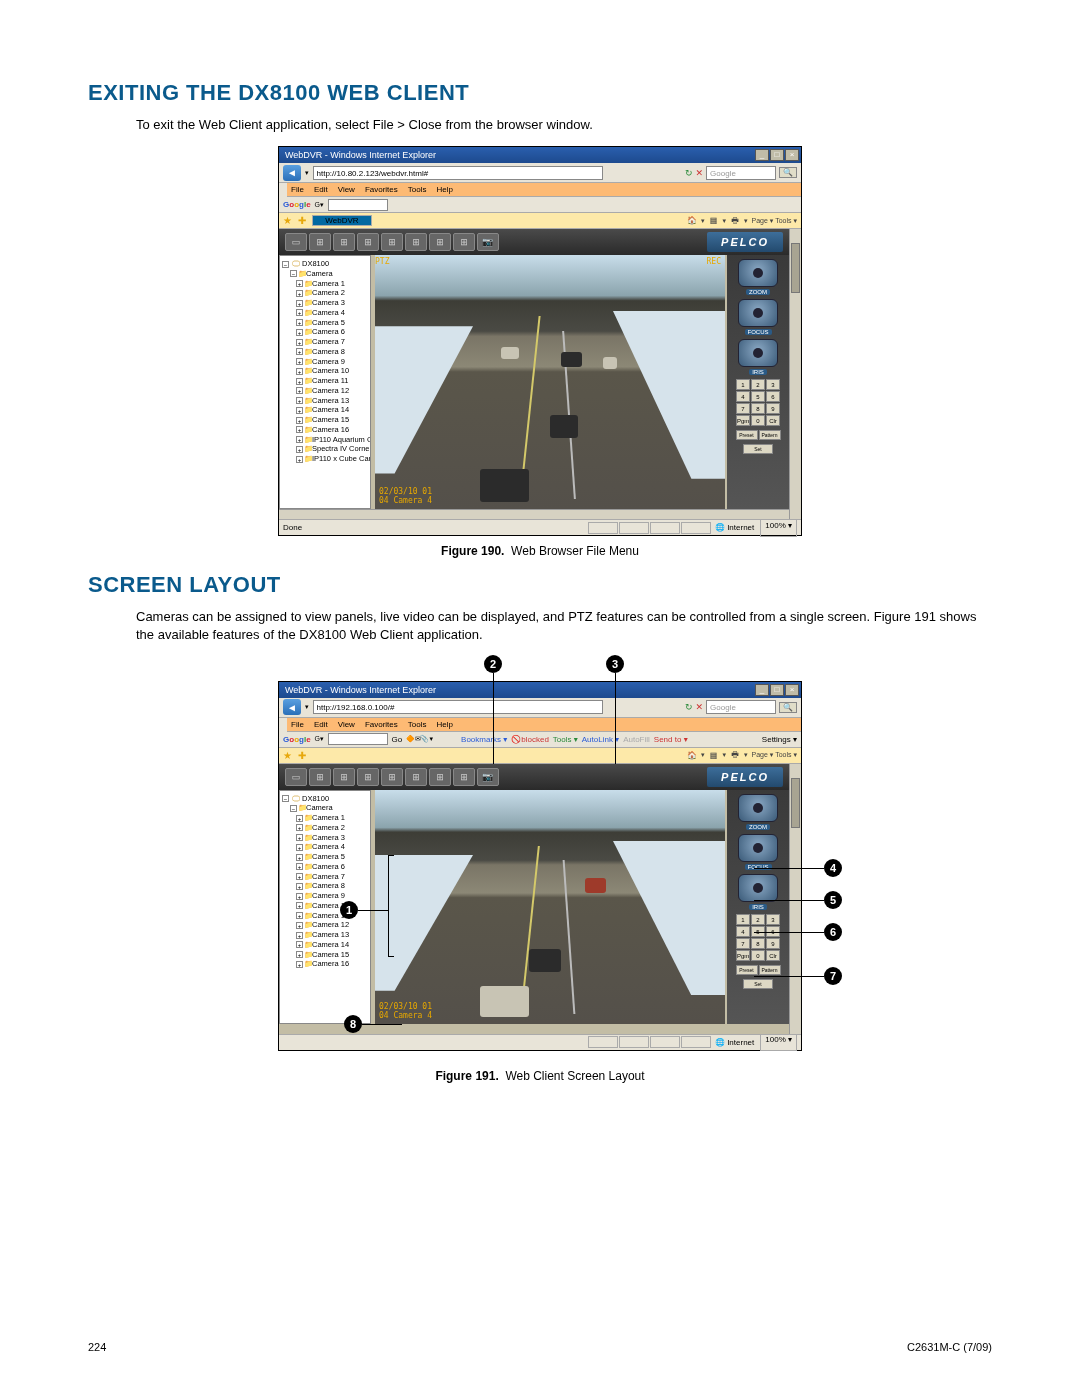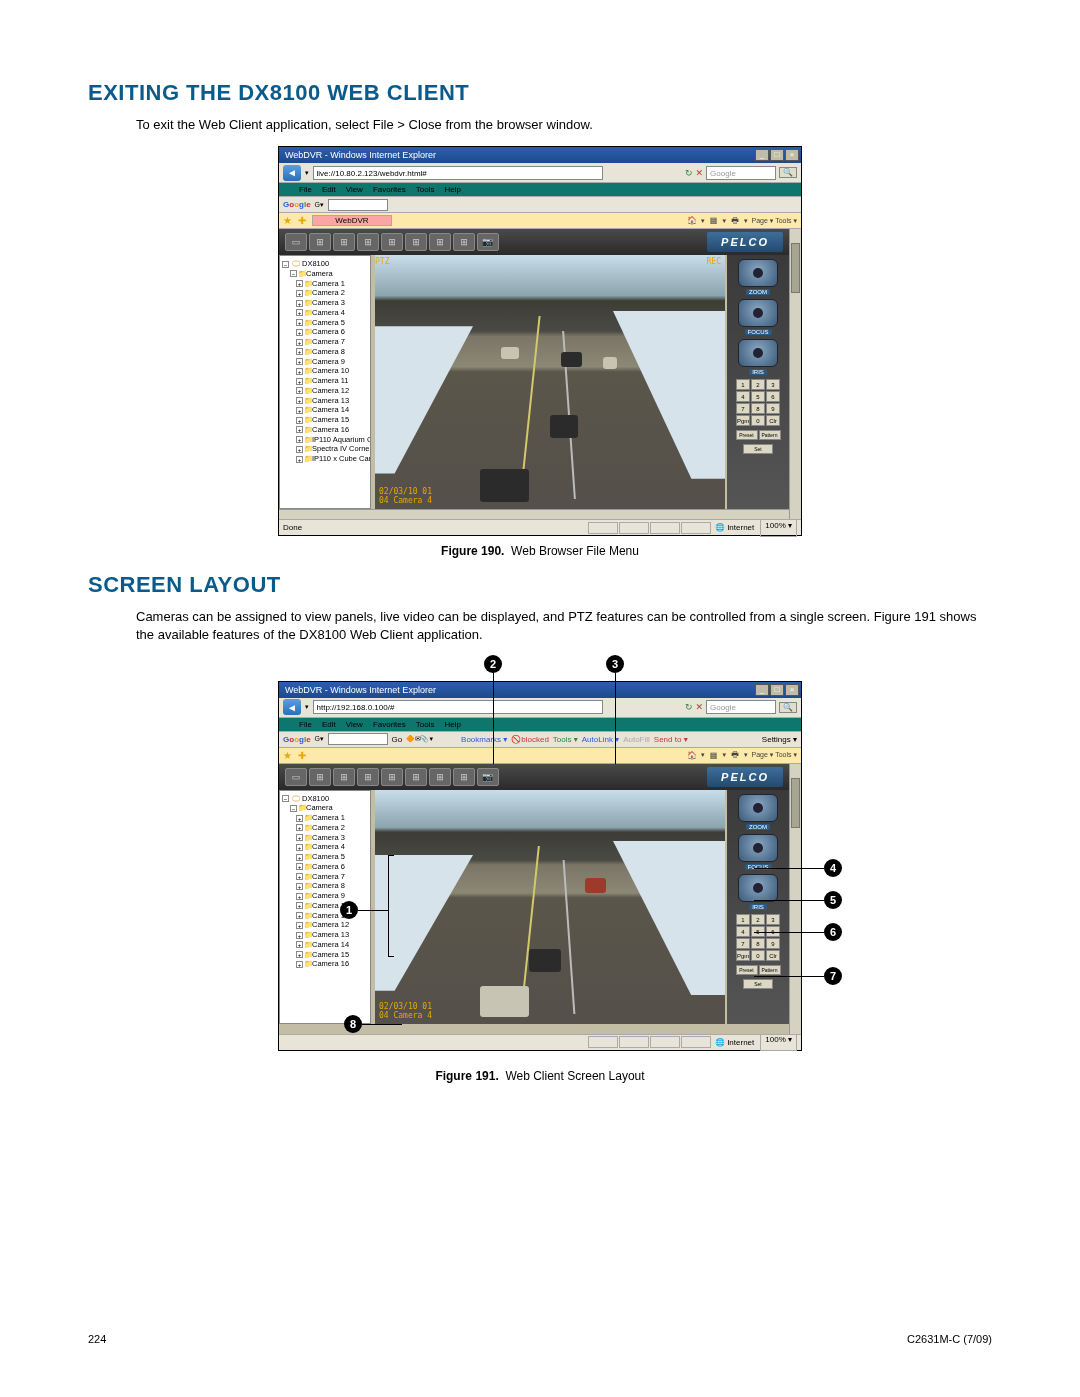--- a/index.html
+++ b/index.html
@@ -33,21 +33,21 @@
     margin: 6px 0 14px;
   }
   .caption {
     font-size: 12px;
     margin-top: 8px;
     text-align: center;
   }
   .caption b { font-weight: bold; }
   .footer {
     position: absolute;
-    bottom: 52px;
+    bottom: 44px;
     left: 88px;
     right: 88px;
     font-size: 11px;
     display: flex;
     justify-content: space-between;
   }
 
   
   .ie-win {
     width: 524px;
@@ -73,21 +73,21 @@
     border-bottom: 1px solid #aaa;
   }
   .ie-back { width: 18px; height: 16px; border-radius: 3px; background: linear-gradient(#5aa0e0,#2a6fb8); display:flex;align-items:center;justify-content:center;color:#fff;font-size:10px;}
   .ie-url {
     flex: 1; background: #fff; border: 1px solid #888; height: 14px;
     font-size: 8px; padding: 0 3px; line-height: 14px; overflow: hidden;
     max-width: 290px;
   }
   .ie-addr-right { display:flex; gap:3px; align-items:center; margin-left:auto;}
   .ie-srch { width: 70px; height: 14px; background:#fff; border:1px solid #888; font-size:8px; padding:0 3px; line-height:14px; color:#999;}
-  .ie-menu { background:#0f766e; height:14px; display:flex; gap:10px; padding:0 20px; font-size:8px; align-items:center; border-bottom:1px solid #aaa;}
+  .ie-menu { background:#fdba74; height:14px; display:flex; gap:10px; padding:0 4px; font-size:8px; align-items:center; border-bottom:1px solid #aaa;margin-left:8px;}
   .ie-goog { background:#e8e4d8; height:16px; display:flex; align-items:center; gap:4px; padding:0 4px; font-size:8px; border-bottom:1px solid #aaa;}
   .goog-logo { font-weight:bold; }
   .goog-logo .b{color:#2a5bd7;} .goog-logo .r{color:#d23;} .goog-logo .y{color:#eba800;} .goog-logo .g{color:#2a9d3a;}
   .goog-box { width:60px; height:12px; background:#fff; border:1px solid #888;}
   .ie-fav { background:#fde9a9; height:16px; display:flex; align-items:center; gap:6px; padding:0 4px; font-size:8px; border-bottom:1px solid #aaa;}
   .fav-star{color:#e7a80c;font-size:10px;}
   .ie-fav-right{margin-left:auto;display:flex;gap:4px;align-items:center;font-size:7px;color:#444;}
   .mini{width:10px;height:10px;display:inline-flex;align-items:center;justify-content:center;font-size:8px;}
 
   .client-area { display:flex; height: 290px; background:#c3bda5; position:relative; }
@@ -211,21 +211,21 @@
       <div class="winbtns">
         <div class="winbtn">_</div>
         <div class="winbtn">□</div>
         <div class="winbtn">×</div>
       </div>
     </div>
 
     <div class="ie-addr">
       <div class="ie-back">◄</div>
       <span style="font-size:7px;">▾</span>
-      <div class="ie-url"><span>live://10.80.2.123/webdvr.html#</span></div>
+      <div class="ie-url"><span>http://10.80.2.123/webdvr.html#</span></div>
       <div class="ie-addr-right">
         <span style="color:#2a8a3a;">↻</span>
         <span style="color:#c33;">✕</span>
         <div class="ie-srch">Google</div>
         <span style="border:1px solid #888;background:#e0ddc8;padding:0 3px;font-size:8px;">🔍</span>
       </div>
     </div>
 
     <div class="ie-menu">
       <span>File</span>
@@ -238,21 +238,21 @@
 
     <div class="ie-goog">
       <span class="goog-logo"><span class="b">G</span><span class="r">o</span><span class="y">o</span><span class="b">g</span><span class="g">l</span><span class="r">e</span></span>
       <span style="font-size:7px;">G▾</span>
       <div class="goog-box"></div>
     </div>
 
     <div class="ie-fav">
       <span class="fav-star">★</span>
       <span class="fav-star">✚</span>
-      <span style="background:#fca5a5;border:1px solid #aaa;padding:0 22px;">WebDVR</span>
+      <span style="background:#0369a1;border:1px solid #aaa;padding:0 12px;">WebDVR</span>
       <div class="ie-fav-right">
         <span class="mini">🏠</span>▾
         <span class="mini">▦</span>▾
         <span class="mini">🖶</span>▾
         <span>Page ▾    Tools ▾</span>
       </div>
     </div>
 
     <div class="client-area">
       <div class="client-top">

